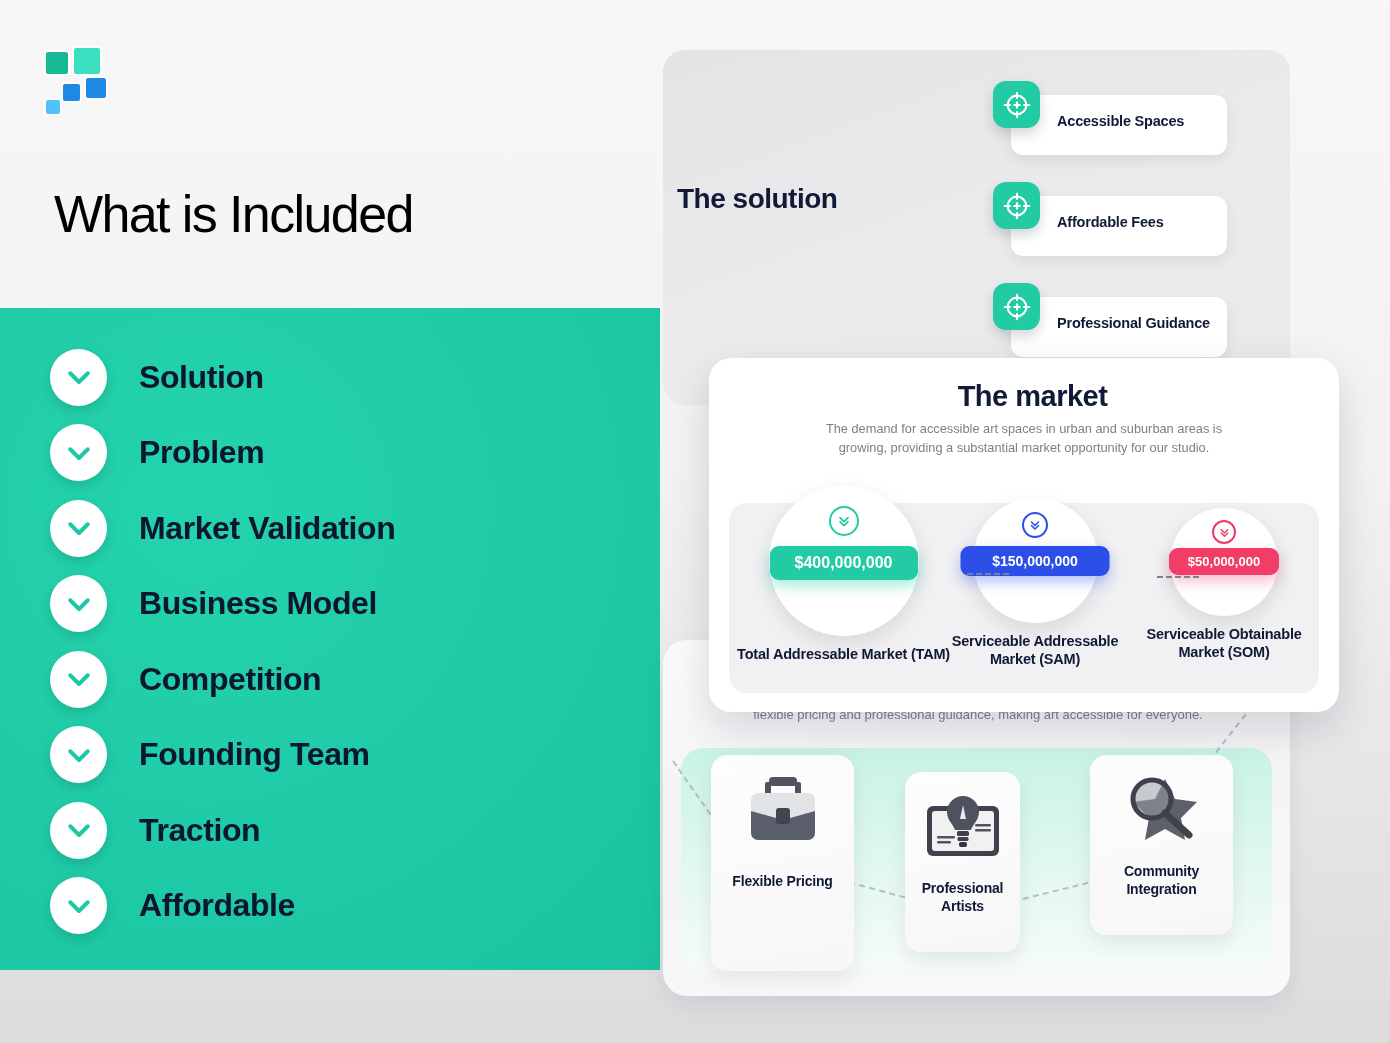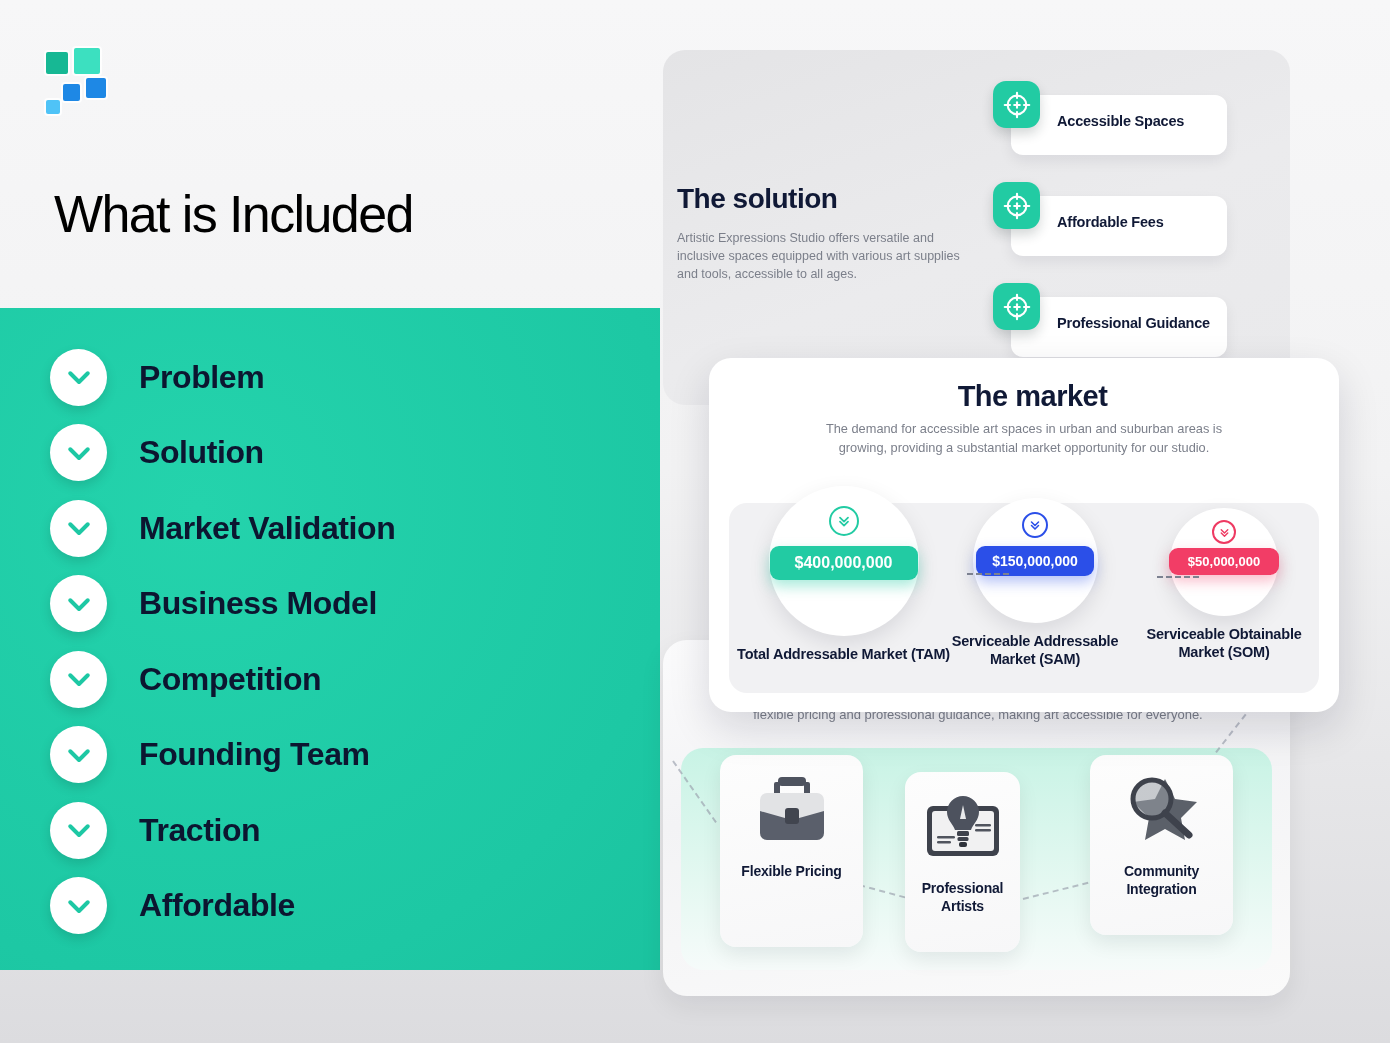--- a/index.html
+++ b/index.html
@@ -83,21 +83,21 @@
            transform-origin:left center; }
   #dash-d{ left:360px; top:258px; width:108px; transform:rotate(-14deg);
            transform-origin:left center; }
 
   .bcard{ position:absolute; background:linear-gradient(170deg,#fdfdfd,#f7f7f8);
     border-radius:16px; box-shadow:0 8px 20px rgba(10,10,30,.08);
     display:flex; flex-direction:column; align-items:center; }
   .bcard-ico{ margin-top:16px; }
   .bcard-txt{ font-size:14px; font-weight:bold; color:#101936; text-align:center;
     line-height:1.25; letter-spacing:-.2px; }
-  #bcard-0{ left:57px; top:115px; width:143px; height:192px; }
+  #bcard-0{ left:48px; top:115px; width:143px; height:216px;gap:10px; }
   #bcard-1{ left:242px; top:132px; width:115px; height:180px; }
   #bcard-2{ left:427px; top:115px; width:143px; height:180px; }
   #bcard-0 .bcard-txt{ margin-top:10px; }
   #bcard-1 .bcard-txt{ margin-top:10px; }
   #bcard-2 .bcard-txt{ margin-top:10px; }
 
   
   #market-card{ position:absolute; left:46px; top:358px; width:630px; height:354px;
     background:#fff; border-radius:22px;
     box-shadow:0 16px 42px rgba(12,16,40,.14); z-index:30; }
@@ -121,21 +121,21 @@
 
   #mcol-0{ left:22px; top:128px; width:225px; }
   #mcol-0 .mcircle{ width:150px; height:150px; }
   #mcol-0 .mico{ top:20px; width:30px; height:30px; border:2px solid #22cba3; }
   #mcol-0 .mbadge{ top:60px; width:148px; height:34px; background:#22cba3;
     font-size:16px; box-shadow:0 6px 14px rgba(34,203,163,.4); }
 
   #mcol-1{ left:228px; top:140px; width:196px; }
   #mcol-1 .mcircle{ width:125px; height:125px; }
   #mcol-1 .mico{ top:14px; width:26px; height:26px; border:2px solid #2b4fe8; }
-  #mcol-1 .mbadge{ top:48px; width:118px; height:30px; background:#2b4fe8;
+  #mcol-1 .mbadge{ top:48px; width:149px; height:30px; background:#2b4fe8;
     font-size:14px; box-shadow:0 6px 14px rgba(43,79,232,.35); }
 
   #mcol-2{ left:420px; top:150px; width:190px; }
   #mcol-2 .mcircle{ width:108px; height:108px; }
   #mcol-2 .mico{ top:12px; width:24px; height:24px; border:2px solid #ee3a62; }
   #mcol-2 .mbadge{ top:40px; width:110px; height:27px; background:#f23d66;
     font-size:13px; box-shadow:0 6px 14px rgba(242,61,102,.35); }
 
   .mconn{ position:absolute; border-top:2px dashed #7c8190; width:42px; z-index:1; }
   #mconn-0{ left:258px; top:215px; }
@@ -159,30 +159,30 @@
 <div id="teal-panel"></div>
 
 <div id="agenda">
 
   <div class="agenda-row">
     <div class="agenda-icon">
       <svg width="30" height="30" viewBox="0 0 24 24" fill="none" stroke="#1dc8a4" stroke-width="3.2" stroke-linecap="round" stroke-linejoin="round">
           <polyline points="5,9 12,16 19,9"></polyline>
         </svg>
     </div>
+    <span class="agenda-label">Solution</span>
+  </div>
+
+  <div class="agenda-row">
+    <div class="agenda-icon">
+      <svg width="30" height="30" viewBox="0 0 24 24" fill="none" stroke="#1dc8a4" stroke-width="3.2" stroke-linecap="round" stroke-linejoin="round">
+          <polyline points="5,9 12,16 19,9"></polyline>
+        </svg>
+    </div>
     <span class="agenda-label">Problem</span>
-  </div>
-
-  <div class="agenda-row">
-    <div class="agenda-icon">
-      <svg width="30" height="30" viewBox="0 0 24 24" fill="none" stroke="#1dc8a4" stroke-width="3.2" stroke-linecap="round" stroke-linejoin="round">
-          <polyline points="5,9 12,16 19,9"></polyline>
-        </svg>
-    </div>
-    <span class="agenda-label">Solution</span>
   </div>
 
   <div class="agenda-row">
     <div class="agenda-icon">
       <svg width="30" height="30" viewBox="0 0 24 24" fill="none" stroke="#1dc8a4" stroke-width="3.2" stroke-linecap="round" stroke-linejoin="round">
           <polyline points="5,9 12,16 19,9"></polyline>
         </svg>
     </div>
     <span class="agenda-label">Market Validation</span>
   </div>
@@ -232,21 +232,20 @@
     <span class="agenda-label">Affordable</span>
   </div>
 
 </div>
 
 <div id="right">
 
   <div id="solution-card">
     <div id="solution-head">
       <div id="solution-title">The solution</div>
-      <div id="solution-desc">Artistic Expressions Studio offers versatile and inclusive spaces equipped with various art supplies and tools, accessible to all ages.</div>
     </div>
 
     <div class="feat" id="feat-0">
       <div class="feat-box"></div>
       <div class="feat-ico">
         <svg width="28" height="28" viewBox="0 0 24 24" fill="none" stroke="#fff" stroke-width="1.8" stroke-linecap="round">
           <circle cx="12" cy="12" r="8"></circle>
             <line x1="12" y1="1.5" x2="12" y2="6"></line>
             <line x1="12" y1="18" x2="12" y2="22.5"></line>
           <line x1="1.5" y1="12" x2="6" y2="12"></line>

